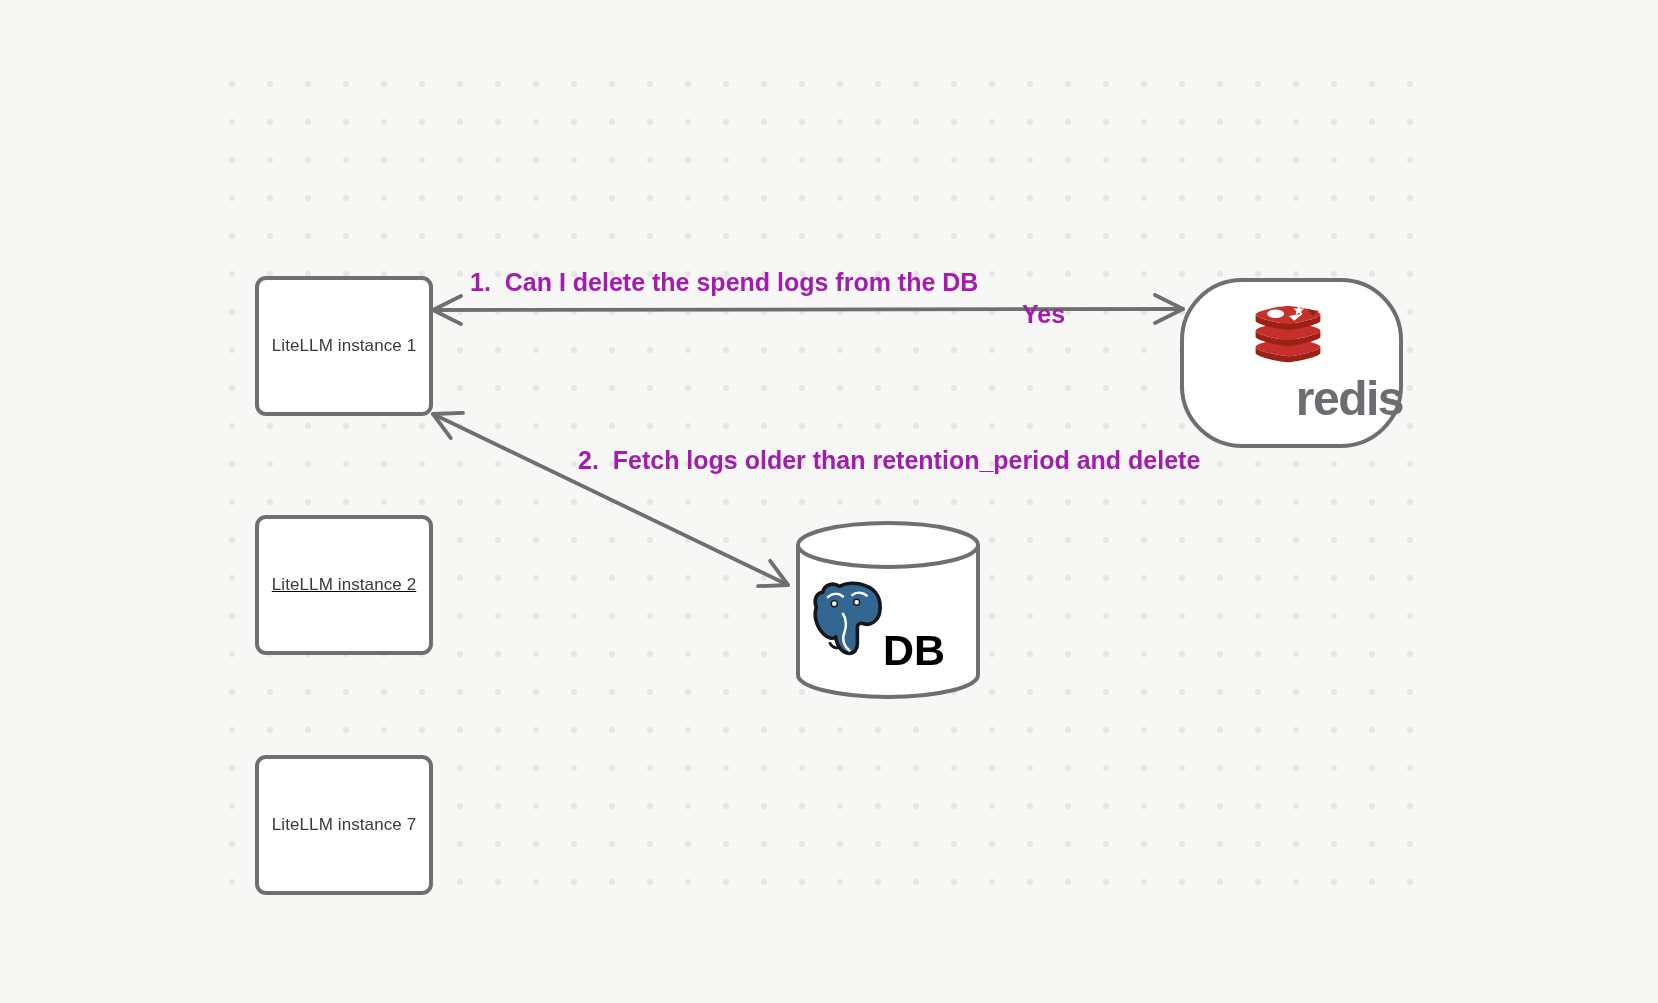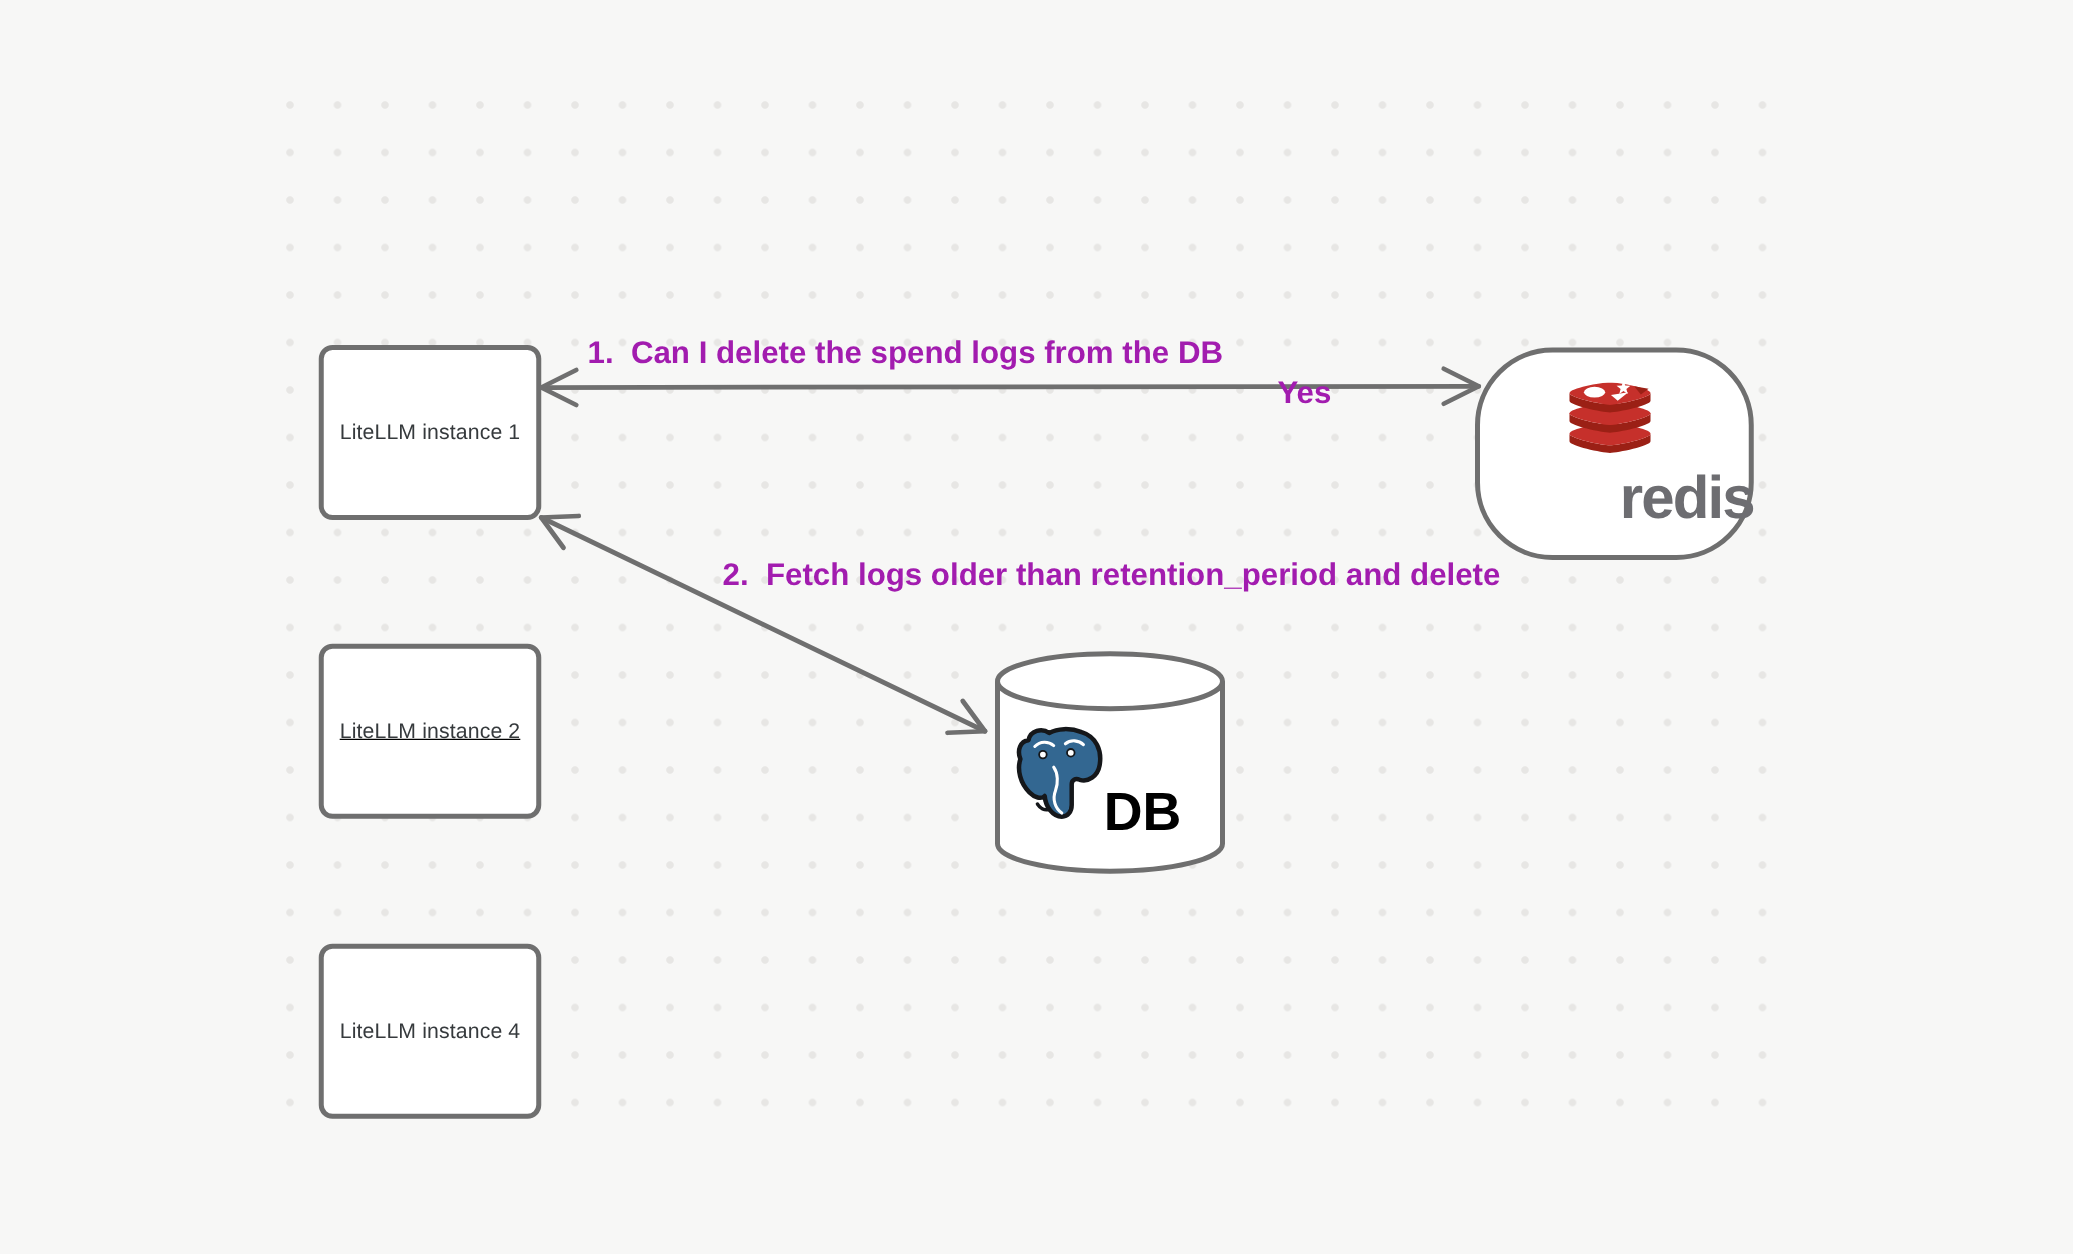--- a/index.html
+++ b/index.html
@@ -76,21 +76,21 @@
     </g>
   </svg>
 
   <div class="node-box box1">
     <span class="box-label">LiteLLM instance 1</span>
   </div>
   <div class="node-box box2">
     <span class="box-label">LiteLLM instance 2</span>
   </div>
   <div class="node-box box3">
-    <span class="box-label">LiteLLM instance 4</span>
+    <span class="box-label">LiteLLM instance 7</span>
   </div>
 
   <div class="redis-node"></div>
   <svg class="redis-logo" viewBox="0 0 100 92">
 
     <g transform="translate(0,42)">
       <path d="M8 11 C8 16 42 23 50 23 C58 23 92 16 92 11 L92 19 C92 24 58 31 50 31 C42 31 8 24 8 19 Z" fill="#9b2015"></path>
       <path d="M50 0 C60 0 92 6 92 11 C92 16 58 23 50 23 C42 23 8 16 8 11 C8 6 40 0 50 0 Z" fill="#c6302b"></path>
     </g>
 

